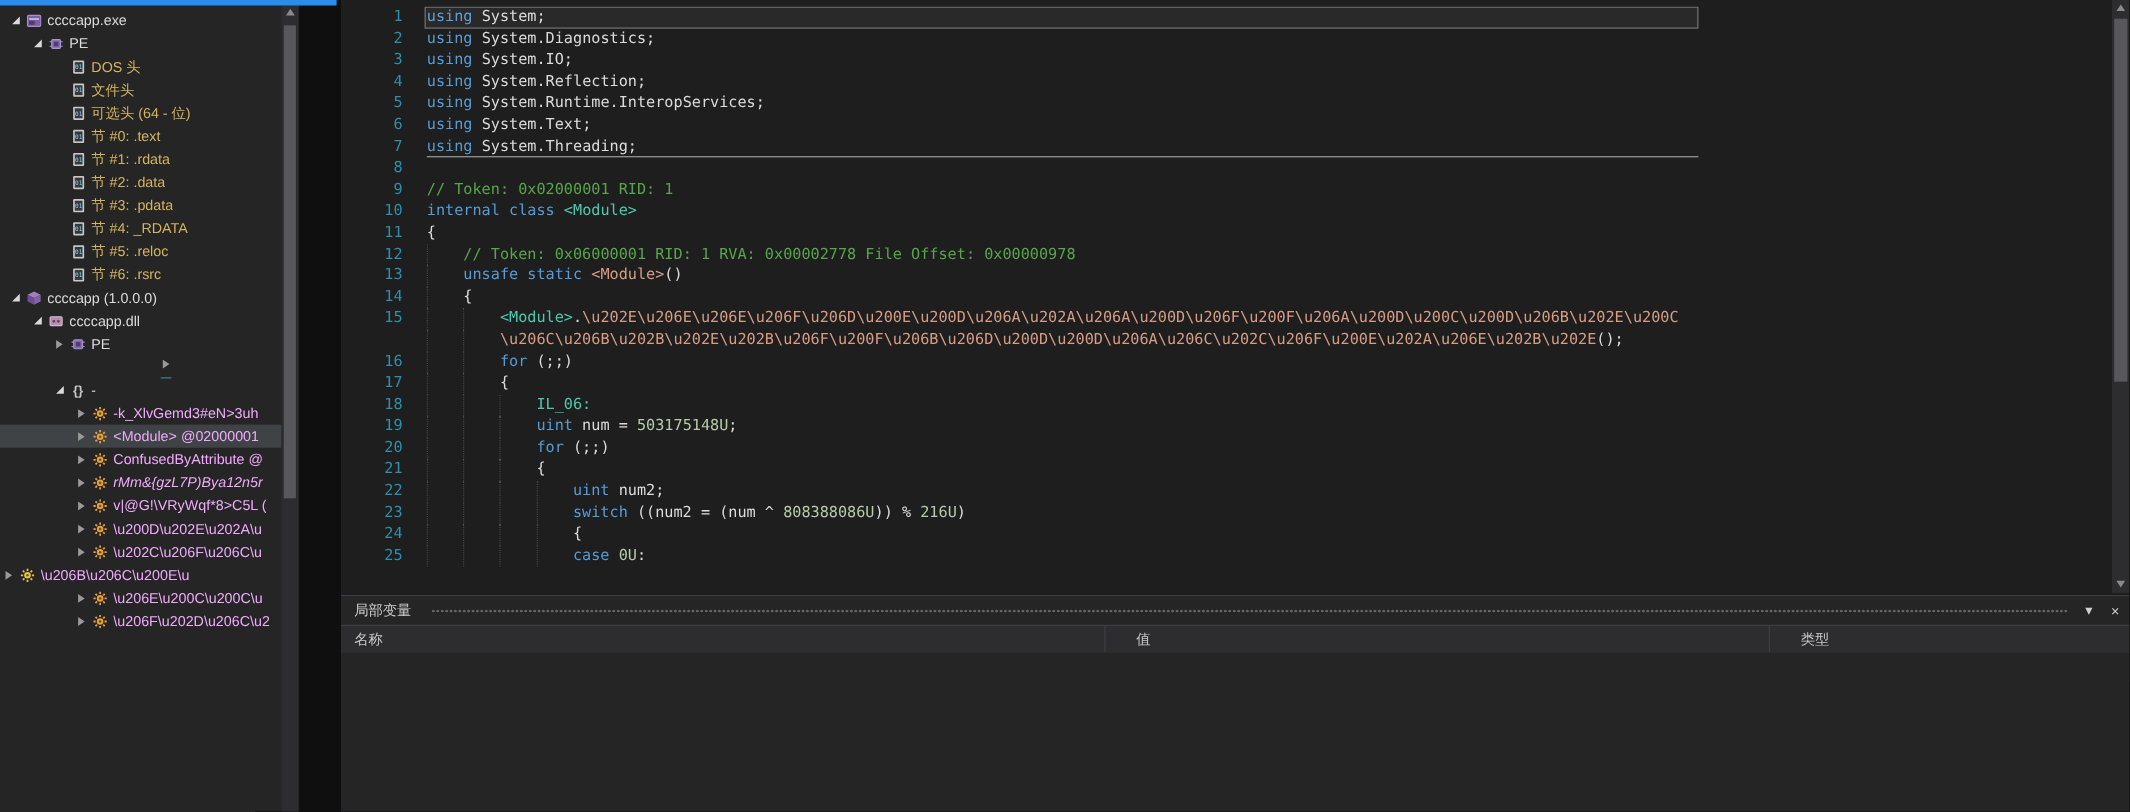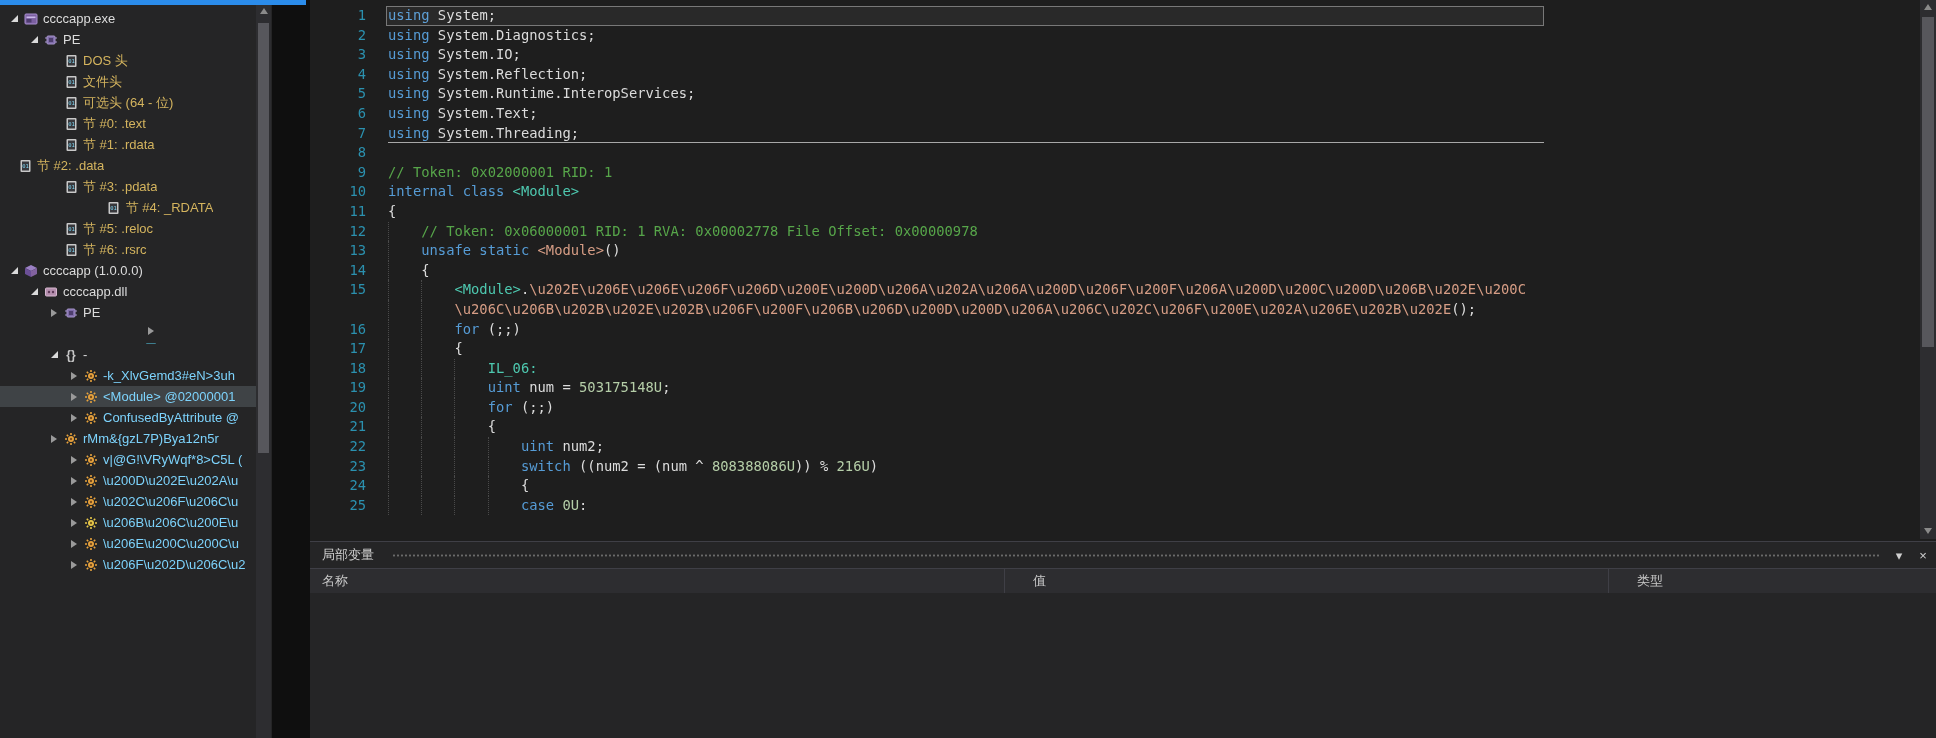--- a/index.html
+++ b/index.html
@@ -10,21 +10,21 @@
   .tree-panel{position:absolute;left:0;top:0;width:272px;height:738px;background:#252526;}
   .accent{position:absolute;left:0;top:0;width:306px;height:5px;background:#2B8CEA;z-index:6;}
   .tree{position:absolute;top:8px;left:0;right:16px;bottom:0;overflow:hidden;}
   .trow{height:21px;display:flex;align-items:center;font-size:13px;color:#D8D8D8;white-space:nowrap;overflow:hidden;}
   .trow.sel{background:#3F4346;}
   .arr{width:16px;flex:0 0 16px;display:flex;align-items:center;justify-content:center;}
   .arr-exp i{display:block;width:0;height:0;border-left:7px solid transparent;border-bottom:7px solid #DADADA;}
   .arr-col i{display:block;width:0;height:0;border-top:4px solid transparent;border-bottom:4px solid transparent;border-left:6px solid #9A9A9A;}
   .ticon{width:18px;flex:0 0 18px;display:flex;align-items:center;justify-content:center;}
   .tlabel{margin-left:3px;overflow:hidden;}
-  .c-gold{color:#D4B45E}.c-teal{color:#7dd3fc}.c-default{color:#DCDCDC}
+  .c-gold{color:#D4B45E}.c-teal{color:#f0abfc}.c-default{color:#DCDCDC}
   .tree-sb{position:absolute;top:5px;right:1px;width:15px;bottom:0;background:#2D2D30;}
   .tree-sb .sb-up{position:absolute;top:3px;left:0;right:0;display:flex;justify-content:center;}
   .tree-sb .sb-thumb{position:absolute;top:18px;left:2px;right:2px;height:430px;background:#57575C;}
 
   
   .editor{position:absolute;left:310px;top:0;right:0;height:619px;background:#1E1E1E;}
   .code{position:absolute;top:6px;left:0;right:16px;height:511px;overflow:hidden;}
   .cline{position:relative;height:19.6px;line-height:19.6px;white-space:pre;
          font-family:"DejaVu Sans Mono",monospace;font-size:13.8px;}
   .gut{display:inline-block;width:56px;padding-right:22px;text-align:right;color:#2B91AF;}
@@ -161,21 +161,21 @@
           <span class="arr "></span>
           <span class="ticon">
             <svg width="13" height="14" viewBox="0 0 13 14">
               <rect x="1.5" y="1" width="10" height="12" rx="1" fill="#C8C8C8"></rect>
               <rect x="3" y="2.5" width="7" height="9" fill="#38383C"></rect>
               <text x="6.5" y="9" font-size="5.5" fill="#7FD4F0" text-anchor="middle" font-family="monospace">01</text>
             </svg>
           </span>
           <span class="tlabel c-gold">节 #1: .rdata</span>
         </div>
-        <div class="trow" style="">
+        <div class="trow" style="padding-left: 46px;">
           <span class="arr "></span>
           <span class="ticon">
             <svg width="13" height="14" viewBox="0 0 13 14">
               <rect x="1.5" y="1" width="10" height="12" rx="1" fill="#C8C8C8"></rect>
               <rect x="3" y="2.5" width="7" height="9" fill="#38383C"></rect>
               <text x="6.5" y="9" font-size="5.5" fill="#7FD4F0" text-anchor="middle" font-family="monospace">01</text>
             </svg>
           </span>
           <span class="tlabel c-gold">节 #2: .data</span>
         </div>
@@ -183,21 +183,21 @@
           <span class="arr "></span>
           <span class="ticon">
             <svg width="13" height="14" viewBox="0 0 13 14">
               <rect x="1.5" y="1" width="10" height="12" rx="1" fill="#C8C8C8"></rect>
               <rect x="3" y="2.5" width="7" height="9" fill="#38383C"></rect>
               <text x="6.5" y="9" font-size="5.5" fill="#7FD4F0" text-anchor="middle" font-family="monospace">01</text>
             </svg>
           </span>
           <span class="tlabel c-gold">节 #3: .pdata</span>
         </div>
-        <div class="trow" style="padding-left: 46px; justify-content: center;">
+        <div class="trow" style="padding-left: 46px;">
           <span class="arr "></span>
           <span class="ticon">
             <svg width="13" height="14" viewBox="0 0 13 14">
               <rect x="1.5" y="1" width="10" height="12" rx="1" fill="#C8C8C8"></rect>
               <rect x="3" y="2.5" width="7" height="9" fill="#38383C"></rect>
               <text x="6.5" y="9" font-size="5.5" fill="#7FD4F0" text-anchor="middle" font-family="monospace">01</text>
             </svg>
           </span>
           <span class="tlabel c-gold">节 #4: _RDATA</span>
         </div>
@@ -347,21 +347,21 @@
                 <line x1="9.8" y1="9.8" x2="11.2" y2="11.2"></line>
                 <line x1="2.8" y1="11.2" x2="4.2" y2="9.8"></line>
                 <line x1="9.8" y1="4.2" x2="11.2" y2="2.8"></line>
               </g>
               <circle cx="7" cy="7" r="3" fill="#E8A33D"></circle>
               <circle cx="7" cy="7" r="1.2" fill="#7A4E1E"></circle>
             </svg>
           </span>
           <span class="tlabel c-teal">ConfusedByAttribute @</span>
         </div>
-        <div class="trow" style="padding-left: 46px;">
+        <div class="trow" style="padding-left: 66px; font-style: italic;">
           <span class="arr arr-col">
             <i></i>
           </span>
           <span class="ticon">
             <svg width="14" height="14" viewBox="0 0 14 14">
               <g stroke="#E8A33D" stroke-width="1.6">
                 <line x1="7" y1="1" x2="7" y2="3"></line>
                 <line x1="7" y1="11" x2="7" y2="13"></line>
                 <line x1="1" y1="7" x2="3" y2="7"></line>
                 <line x1="11" y1="7" x2="13" y2="7"></line>
@@ -435,21 +435,21 @@
                 <line x1="9.8" y1="9.8" x2="11.2" y2="11.2"></line>
                 <line x1="2.8" y1="11.2" x2="4.2" y2="9.8"></line>
                 <line x1="9.8" y1="4.2" x2="11.2" y2="2.8"></line>
               </g>
               <circle cx="7" cy="7" r="3" fill="#E8A33D"></circle>
               <circle cx="7" cy="7" r="1.2" fill="#7A4E1E"></circle>
             </svg>
           </span>
           <span class="tlabel c-teal">\u202C\u206F\u206C\u</span>
         </div>
-        <div class="trow" style="padding-left: 66px;">
+        <div class="trow" style="">
           <span class="arr arr-col">
             <i></i>
           </span>
           <span class="ticon">
             <svg width="14" height="14" viewBox="0 0 14 14">
               <g stroke="#E8C84A" stroke-width="1.6">
                 <line x1="7" y1="1" x2="7" y2="3"></line>
                 <line x1="7" y1="11" x2="7" y2="13"></line>
                 <line x1="1" y1="7" x2="3" y2="7"></line>
                 <line x1="11" y1="7" x2="13" y2="7"></line>

